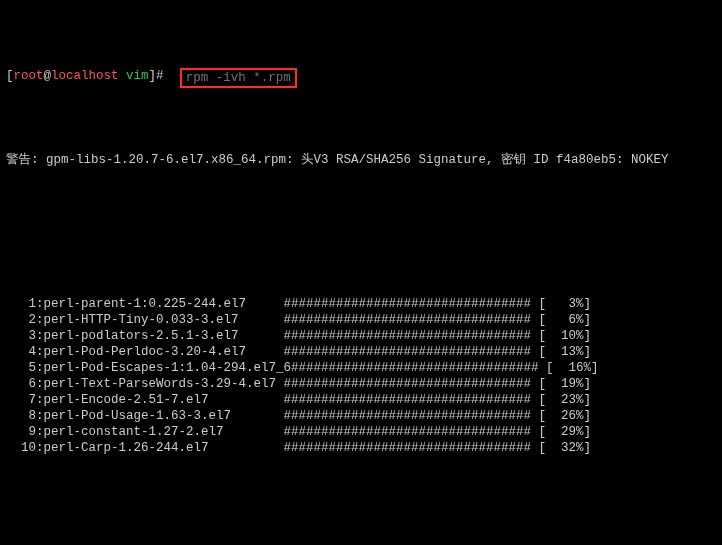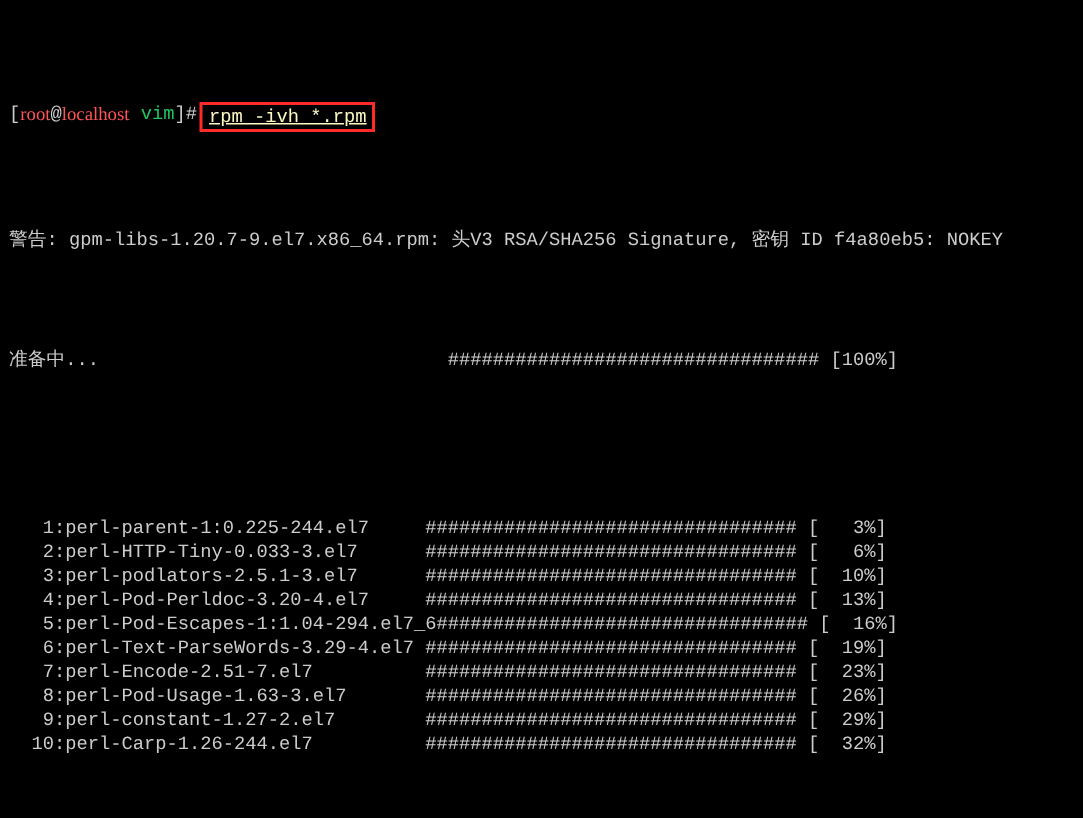--- a/index.html
+++ b/index.html
@@ -7,30 +7,29 @@
     background:#000;
     color:#ccc;
     font-family: "Consolas","Courier New",monospace;
     font-size:12.5px;
     line-height:16px;
     width:722px;
     overflow:hidden;
   }
   .term { padding:4px 6px; white-space:pre; }
   .line { display:flex; }
-  .prompt-user { color:#ff5555;font-family:Liberation Serif, serif; }
+  .prompt-user { color:#ff5555; }
   .prompt-sep  { color:#ccc; }
   .prompt-path { color:#22c55e; }
   .cmd-box {
     display:inline-block;
     border:2px solid #ff2a2a;
     padding:0 4px;
-    margin-left:2px;
-    color:#fef9c3;
-    text-decoration:underline;
+    margin-left:16px;
+    color:#737373;
   }
 </style>
 </head>
 <body>
 
 <div class="term">
 
   
   <div class="line">
     <span class="prompt-sep">[</span>
@@ -39,28 +38,24 @@
     <span class="prompt-user">localhost</span>
     <span class="prompt-sep"> </span>
     <span class="prompt-path">vim</span>
     <span class="prompt-sep">]</span>
     <span class="prompt-sep">#</span>
     <span class="cmd-box">rpm -ivh *.rpm</span>
   </div>
 
   
   <div class="line">
-    <span>警告: gpm-libs-1.20.7-9.el7.x86_64.rpm: 头V3 RSA/SHA256 Signature, 密钥 ID f4a80eb5: NOKEY</span>
+    <span>警告: gpm-libs-1.20.7-6.el7.x86_64.rpm: 头V3 RSA/SHA256 Signature, 密钥 ID f4a80eb5: NOKEY</span>
   </div>
 
   
-  <div class="line">
-    <span id="prep-label">准备中...                               </span>
-    <span>################################# [100%]</span>
-  </div>
 
   
 
   
   <div id="pkg-rows"><div class="line"><span>   1:perl-parent-1:0.225-244.el7     </span><span>################################# </span><span>[   3%]</span></div><div class="line"><span>   2:perl-HTTP-Tiny-0.033-3.el7      </span><span>################################# </span><span>[   6%]</span></div><div class="line"><span>   3:perl-podlators-2.5.1-3.el7      </span><span>################################# </span><span>[  10%]</span></div><div class="line"><span>   4:perl-Pod-Perldoc-3.20-4.el7     </span><span>################################# </span><span>[  13%]</span></div><div class="line"><span>   5:perl-Pod-Escapes-1:1.04-294.el7_6</span><span>################################# </span><span>[  16%]</span></div><div class="line"><span>   6:perl-Text-ParseWords-3.29-4.el7 </span><span>################################# </span><span>[  19%]</span></div><div class="line"><span>   7:perl-Encode-2.51-7.el7          </span><span>################################# </span><span>[  23%]</span></div><div class="line"><span>   8:perl-Pod-Usage-1.63-3.el7       </span><span>################################# </span><span>[  26%]</span></div><div class="line"><span>   9:perl-constant-1.27-2.el7        </span><span>################################# </span><span>[  29%]</span></div><div class="line"><span>  10:perl-Carp-1.26-244.el7          </span><span>################################# </span><span>[  32%]</span></div></div>
 
   
   
 
 </div>

